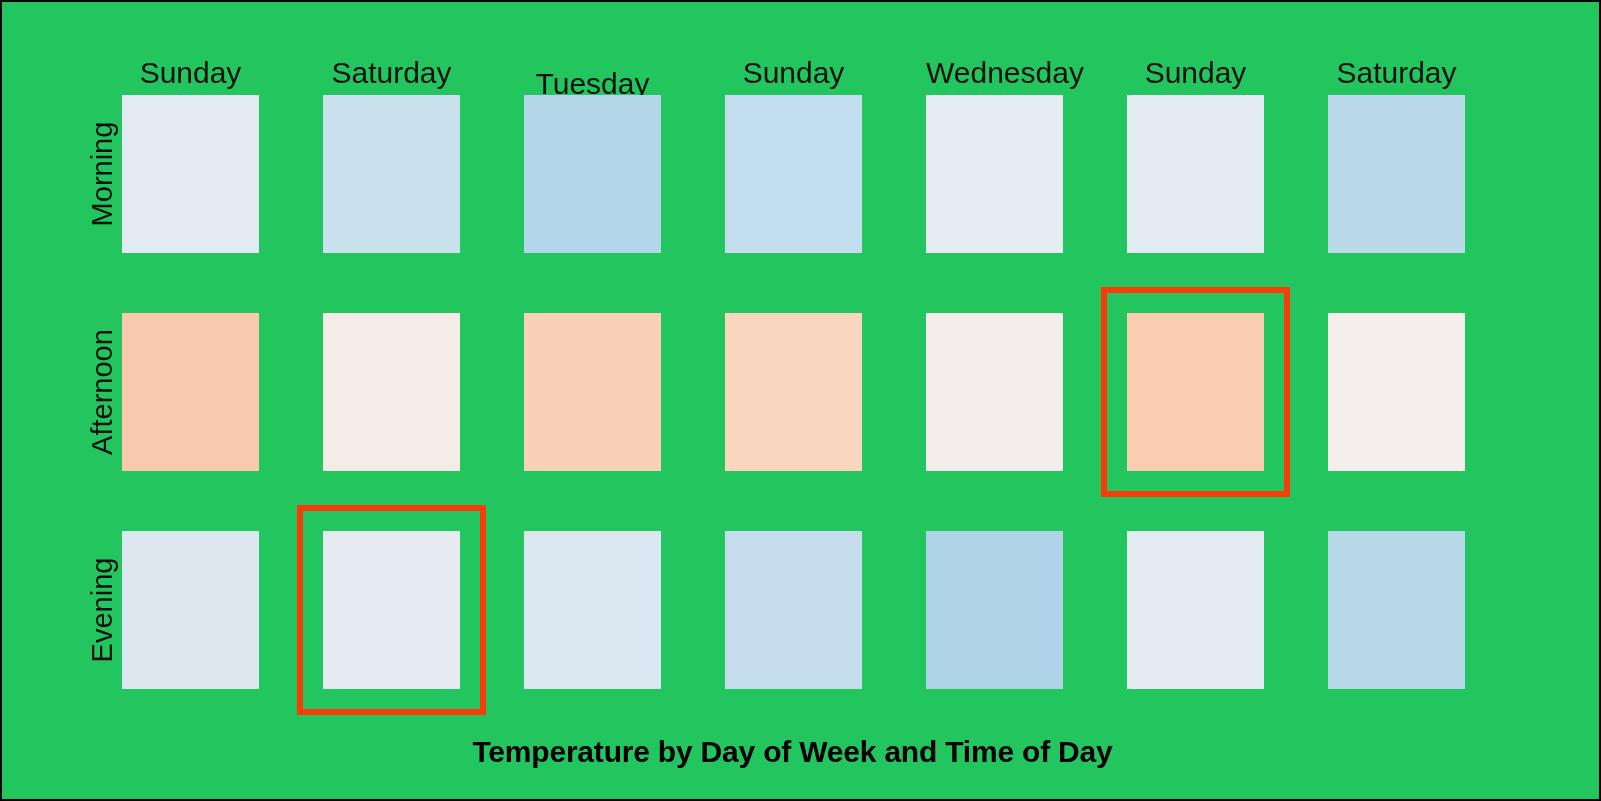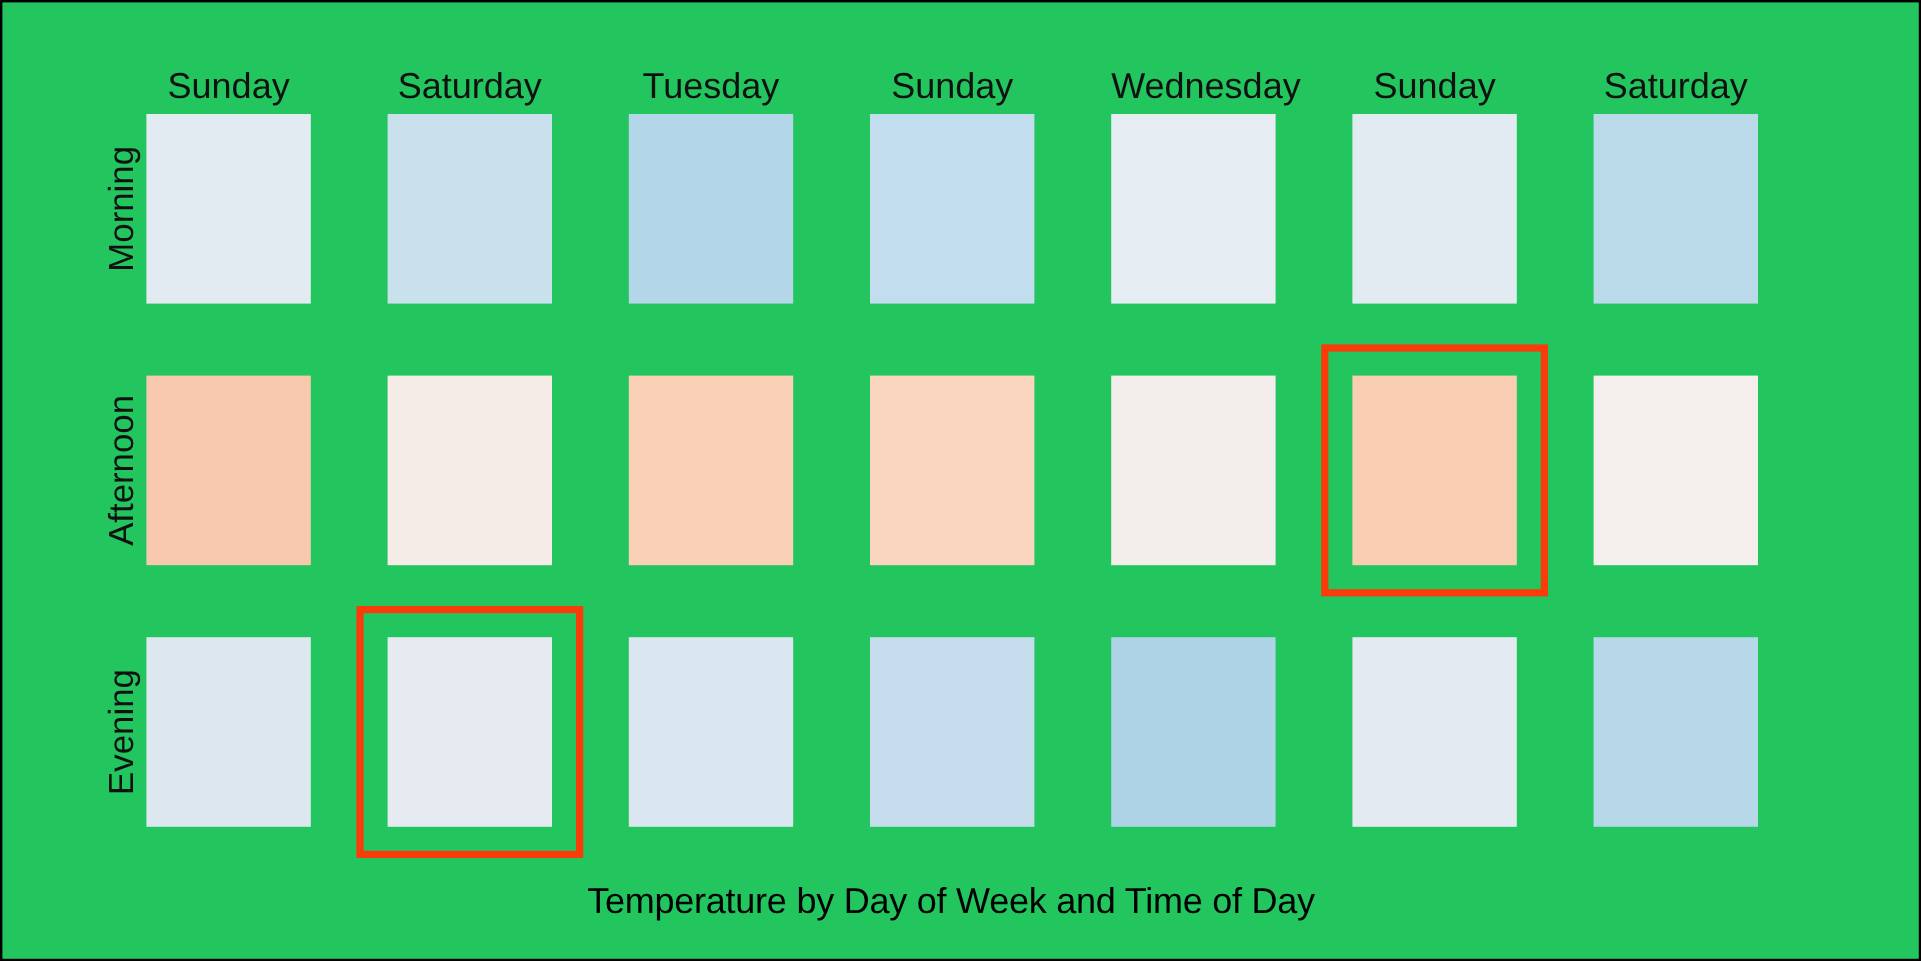--- a/index.html
+++ b/index.html
@@ -53,35 +53,35 @@
     background: transparent;
     pointer-events: none;
   }
   
   #chart-title {
     position: absolute;
     left: 0;
     right: 16px;
     text-align: center;
     font-size: 30px;
-    font-weight: normal;
+    font-weight: bold;
     color: #000000;
     letter-spacing: -0.2px;
     white-space: nowrap;
   }
 </style>
 </head>
 <body>
 
 <div id="canvas">
 
   <div id="col-headers">
       <div class="col-header" style="left: 120px; width: 137px; top: 56px;">Sunday</div>
       <div class="col-header" style="left: 321px; width: 137px; top: 56px;">Saturday</div>
-      <div class="col-header" style="left: 522px; width: 137px; top: 56px;">Tuesday</div>
+      <div class="col-header" style="left: 522px; width: 137px; top: 67px;">Tuesday</div>
       <div class="col-header" style="left: 723px; width: 137px; top: 56px;">Sunday</div>
       <div class="col-header" style="left: 924px; width: 137px; top: 56px;">Wednesday</div>
       <div class="col-header" style="left: 1125px; width: 137px; top: 56px;">Sunday</div>
       <div class="col-header" style="left: 1326px; width: 137px; top: 56px;">Saturday</div>
     </div>
 
   <div id="row-labels">
       <div class="row-label" style="width: 158px; height: 34px; line-height: 34px; left: 21px; top: 155px;">Morning</div>
       <div class="row-label" style="width: 158px; height: 34px; line-height: 34px; left: 21px; top: 373px;">Afternoon</div>
       <div class="row-label" style="width: 158px; height: 34px; line-height: 34px; left: 21px; top: 591px;">Evening</div>

